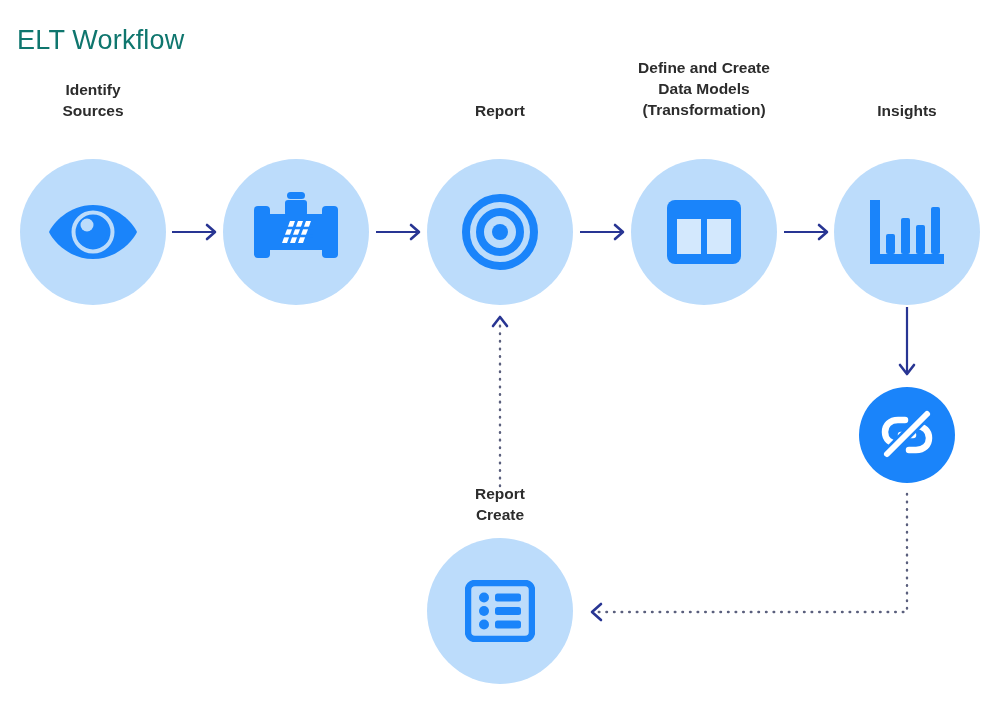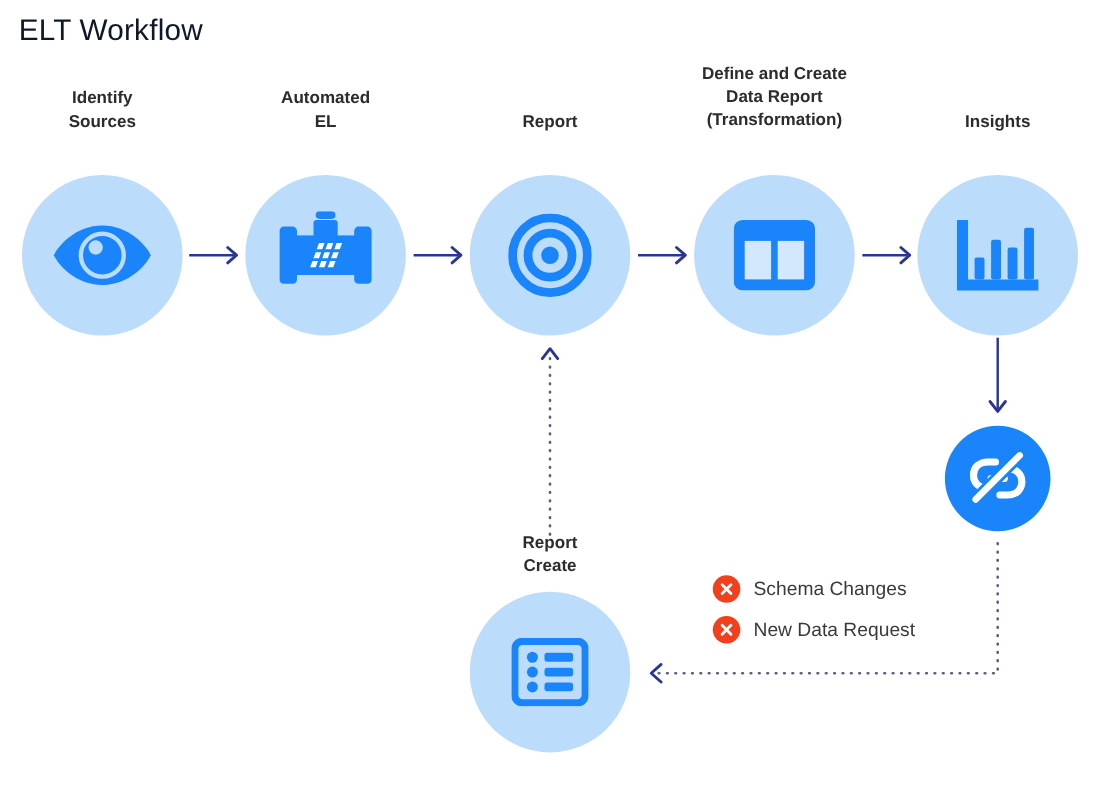--- a/index.html
+++ b/index.html
@@ -11,24 +11,24 @@
     width: 1000px; height: 723px;
     position: relative;
     font-family: "Liberation Sans", sans-serif;
     color: #2b2b2b;
     overflow: hidden;
   }
   #canvas { position: absolute; inset: 0; width: 1000px; height: 723px; }
 
   .title {
     position: absolute;
-    left: 17px; top: 12px;
+    left: 17px; top: 25px;
     font-size: 27px;
     font-weight: 400;
-    color: #0f172a;
+    color: #0f766e;
     letter-spacing: 0.2px;
     white-space: nowrap;
   }
 
   
   .node {
     position: absolute;
     width: 146px; height: 146px;
     border-radius: 50%;
     background: #bcdcfb;
@@ -130,25 +130,23 @@
     </g>
 
     <g>
       <line class="wire-dot" x1="500" y1="486" x2="500" y2="325"></line>
       <polyline class="head" points="493,326 500,317 507,326"></polyline>
     </g>
   </svg>
 
   <div class="node-label" style="left:-22px; top:79px;">Identify
 Sources</div>
-  <div class="node-label" style="left:181px; top:79px;">Automated
-EL</div>
   <div class="node-label" style="left:385px; top:100px;">Report</div>
   <div class="node-label" style="left:589px; top:57px;">Define and Create
-Data Report
+Data Models
 (Transformation)</div>
   <div class="node-label" style="left:792px; top:100px;">Insights</div>
 
   <div class="node" style="left:20px; top:159px;">
     <span>
       <svg width="92" height="58" viewBox="0 0 92 58">
         <path d="M46 2 C22 2 6 20 2 29 C6 38 22 56 46 56 C70 56 86 38 90 29 C86 20 70 2 46 2 Z" fill="#1a84fa"></path>
         <circle cx="46" cy="29" r="19.5" fill="none" stroke="#bcdcfb" stroke-width="4"></circle>
         <circle cx="46" cy="29" r="14" fill="#1a84fa"></circle>
         <circle cx="40" cy="22" r="6.5" fill="#bcdcfb"></circle>
@@ -233,38 +231,14 @@
         <circle cx="19" cy="17.5" r="5" fill="#1a84fa"></circle>
         <circle cx="19" cy="31" r="5" fill="#1a84fa"></circle>
         <circle cx="19" cy="44.5" r="5" fill="#1a84fa"></circle>
         <rect x="30" y="13.5" width="26" height="8" rx="2.5" fill="#1a84fa"></rect>
         <rect x="30" y="27" width="26" height="8" rx="2.5" fill="#1a84fa"></rect>
         <rect x="30" y="40.5" width="26" height="8" rx="2.5" fill="#1a84fa"></rect>
       </svg>
     </span>
   </div>
 
-  <div class="legend">
-    <div class="legend-row">
-      <span class="legend-badge">
-        <svg width="13" height="13" viewBox="0 0 13 13">
-          <g stroke="#ffffff" stroke-width="2.6" stroke-linecap="round">
-            <line x1="2.5" y1="2.5" x2="10.5" y2="10.5"></line>
-            <line x1="10.5" y1="2.5" x2="2.5" y2="10.5"></line>
-          </g>
-        </svg>
-      </span>
-      <span class="legend-text">Schema Changes</span>
-    </div>
-    <div class="legend-row">
-      <span class="legend-badge">
-        <svg width="13" height="13" viewBox="0 0 13 13">
-          <g stroke="#ffffff" stroke-width="2.6" stroke-linecap="round">
-            <line x1="2.5" y1="2.5" x2="10.5" y2="10.5"></line>
-            <line x1="10.5" y1="2.5" x2="2.5" y2="10.5"></line>
-          </g>
-        </svg>
-      </span>
-      <span class="legend-text">New Data Request</span>
-    </div>
-  </div>
 
 </div>
 
 </body></html>

